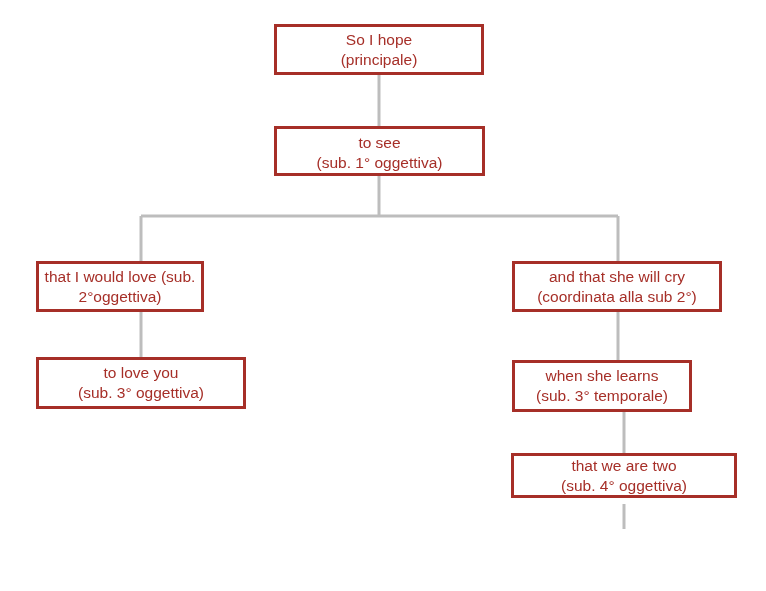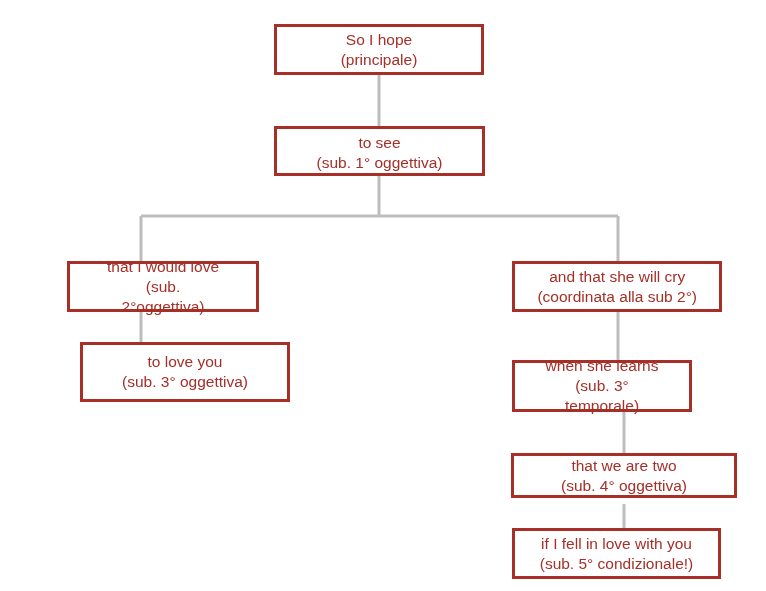--- a/index.html
+++ b/index.html
@@ -33,21 +33,21 @@
     box-sizing: border-box;
     border: 3px solid #a62f28;
     background: #ffffff;
     color: #a62f28;
     font-size: 15.5px;
     line-height: 20px;
     text-align: center;
     display: flex;
     align-items: center;
     justify-content: center;
-    padding: 0 22px;
+    padding: 0 0;
     z-index: 2;
   }
   .node .node-text {
     display: block;
     white-space: pre-line;
   }
 </style>
 </head>
 <body>
 
@@ -76,43 +76,39 @@
   <div class="node" style="left:274px; top:24px; width:210px; height:51px;">
     <span class="node-text">So I hope
 (principale)</span>
   </div>
 
   <div class="node" style="left:274px; top:126px; width:211px; height:50px;align-items:flex-end;">
     <span class="node-text">to see
 (sub. 1° oggettiva)</span>
   </div>
 
-  <div class="node" style="left:36px; top:261px; width:192px; height:51px;margin-left:31px;">
+  <div class="node" style="left:36px; top:261px; width:168px; height:51px;">
     <span class="node-text">that I would love (sub.
 2°oggettiva)</span>
   </div>
 
-  <div class="node" style="left:512px; top:261px; width:210px; height:51px;justify-content:flex-end;">
+  <div class="node" style="left:512px; top:261px; width:210px; height:51px;">
     <span class="node-text">and that she will cry
 (coordinata alla sub 2°)</span>
   </div>
 
-  <div class="node" style="left:36px; top:342px; width:210px; height:60px;margin-left:44px;">
+  <div class="node" style="left:36px; top:357px; width:210px; height:52px;">
     <span class="node-text">to love you
 (sub. 3° oggettiva)</span>
   </div>
 
   <div class="node" style="left:512px; top:360px; width:180px; height:52px;">
     <span class="node-text">when she learns
 (sub. 3° temporale)</span>
   </div>
 
   <div class="node" style="left:511px; top:453px; width:226px; height:45px;">
     <span class="node-text">that we are two
 (sub. 4° oggettiva)</span>
   </div>
 
-  <div class="node" style="left:512px; top:528px; width:209px; height:51px;">
-    <span class="node-text">if I fell in love with you
-(sub. 5° condizionale!)</span>
-  </div>
 
 </div>
 
 </body></html>

